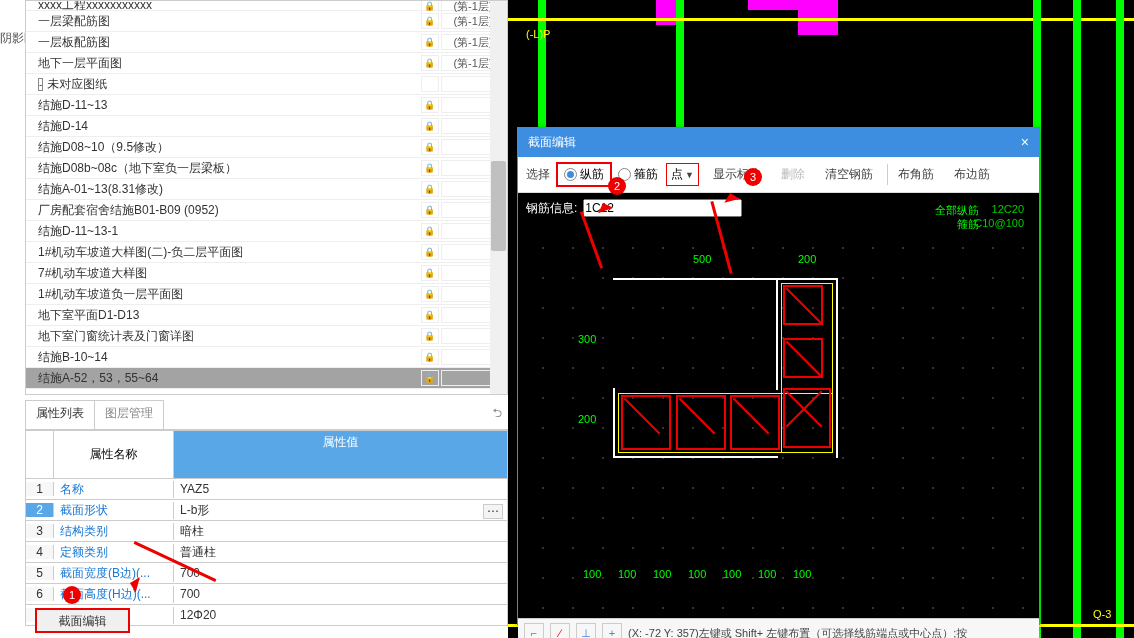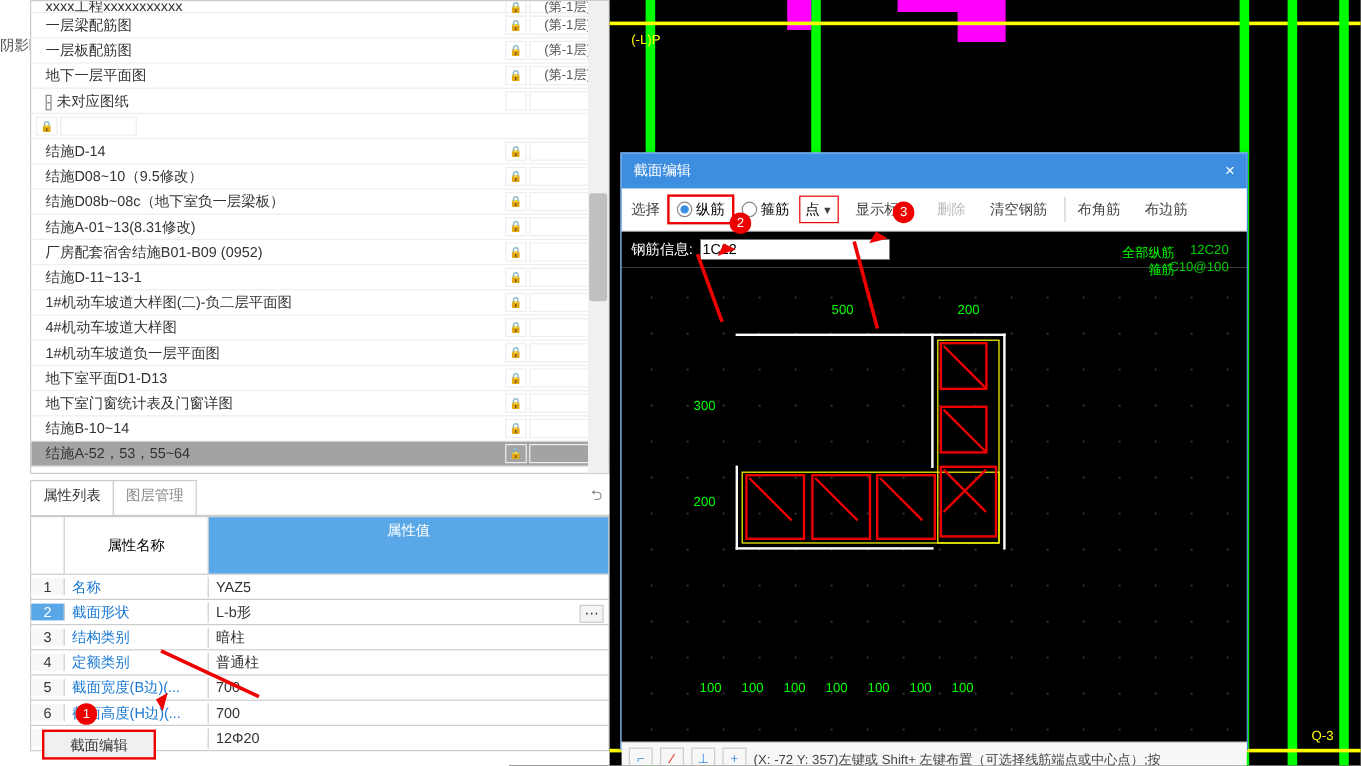--- a/index.html
+++ b/index.html
@@ -95,20 +95,21 @@
         <span class="label indent2">地下一层平面图</span>
         <span class="lock-col lock-icon"></span>
         <span class="layer-col">(第-1层)</span>
       </div>
       <div class="tree-row">
         <span class="label indent1"><span class="expander">-</span>未对应图纸</span>
         <span class="lock-col"></span>
         <span class="layer-col"></span>
       </div>
       <div class="tree-row">
+        <span class="label indent2">结施D-11~13</span>
         <span class="lock-col lock-icon"></span>
         <span class="layer-col"></span>
       </div>
       <div class="tree-row">
         <span class="label indent2">结施D-14</span>
         <span class="lock-col lock-icon"></span>
         <span class="layer-col"></span>
       </div>
       <div class="tree-row">
         <span class="label indent2">结施D08~10（9.5修改）</span>
@@ -134,21 +135,21 @@
         <span class="label indent2">结施D-11~13-1</span>
         <span class="lock-col lock-icon"></span>
         <span class="layer-col"></span>
       </div>
       <div class="tree-row">
         <span class="label indent2">1#机动车坡道大样图(二)-负二层平面图</span>
         <span class="lock-col lock-icon"></span>
         <span class="layer-col"></span>
       </div>
       <div class="tree-row">
-        <span class="label indent2">4#机动车坡道大样图</span>
+        <span class="label indent2">7#机动车坡道大样图</span>
         <span class="lock-col lock-icon"></span>
         <span class="layer-col"></span>
       </div>
       <div class="tree-row">
         <span class="label indent2">1#机动车坡道负一层平面图</span>
         <span class="lock-col lock-icon"></span>
         <span class="layer-col"></span>
       </div>
       <div class="tree-row">
         <span class="label indent2">地下室平面D1-D13</span>

